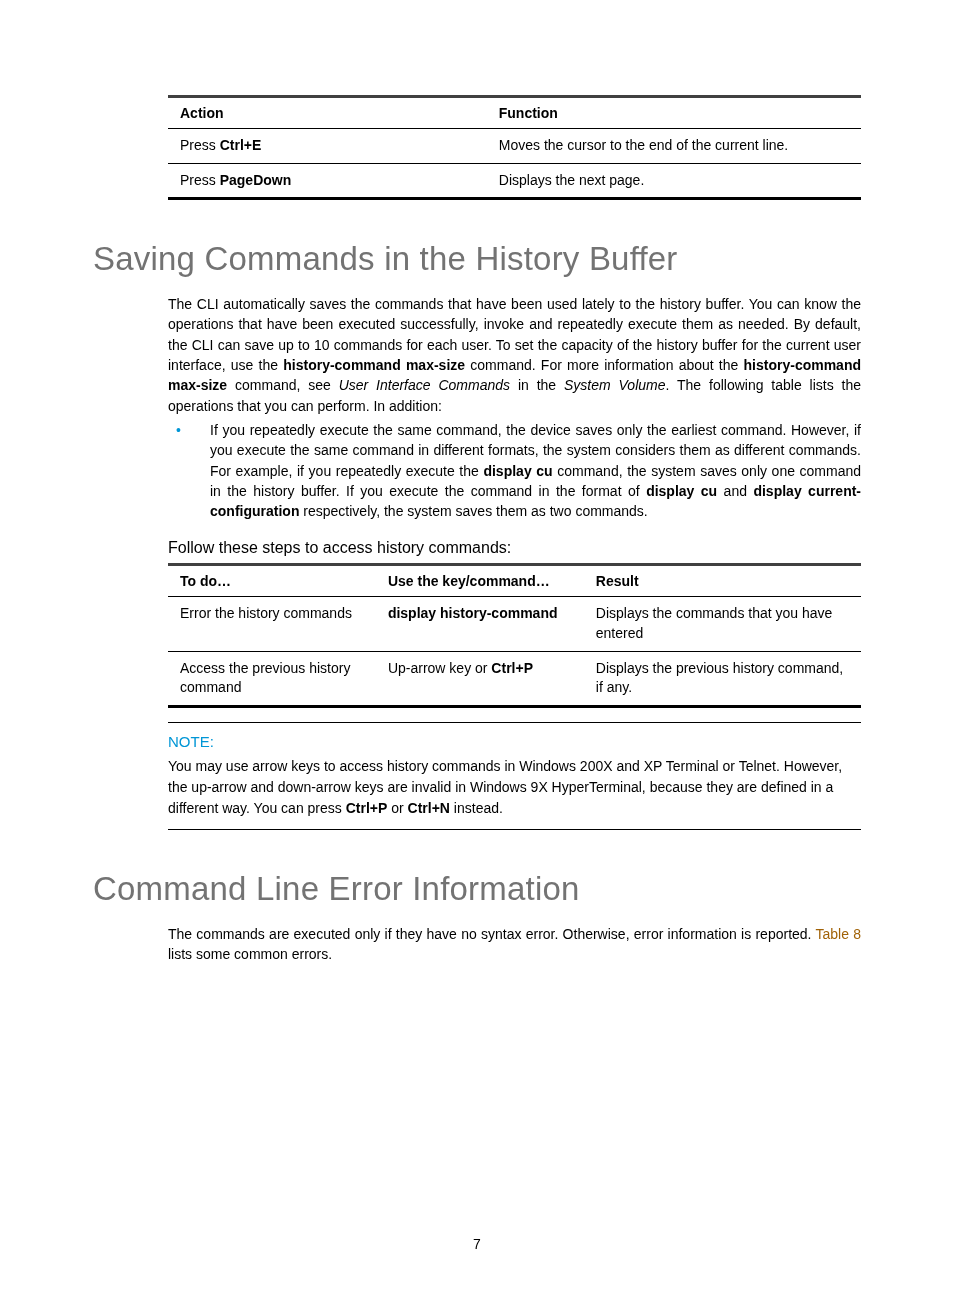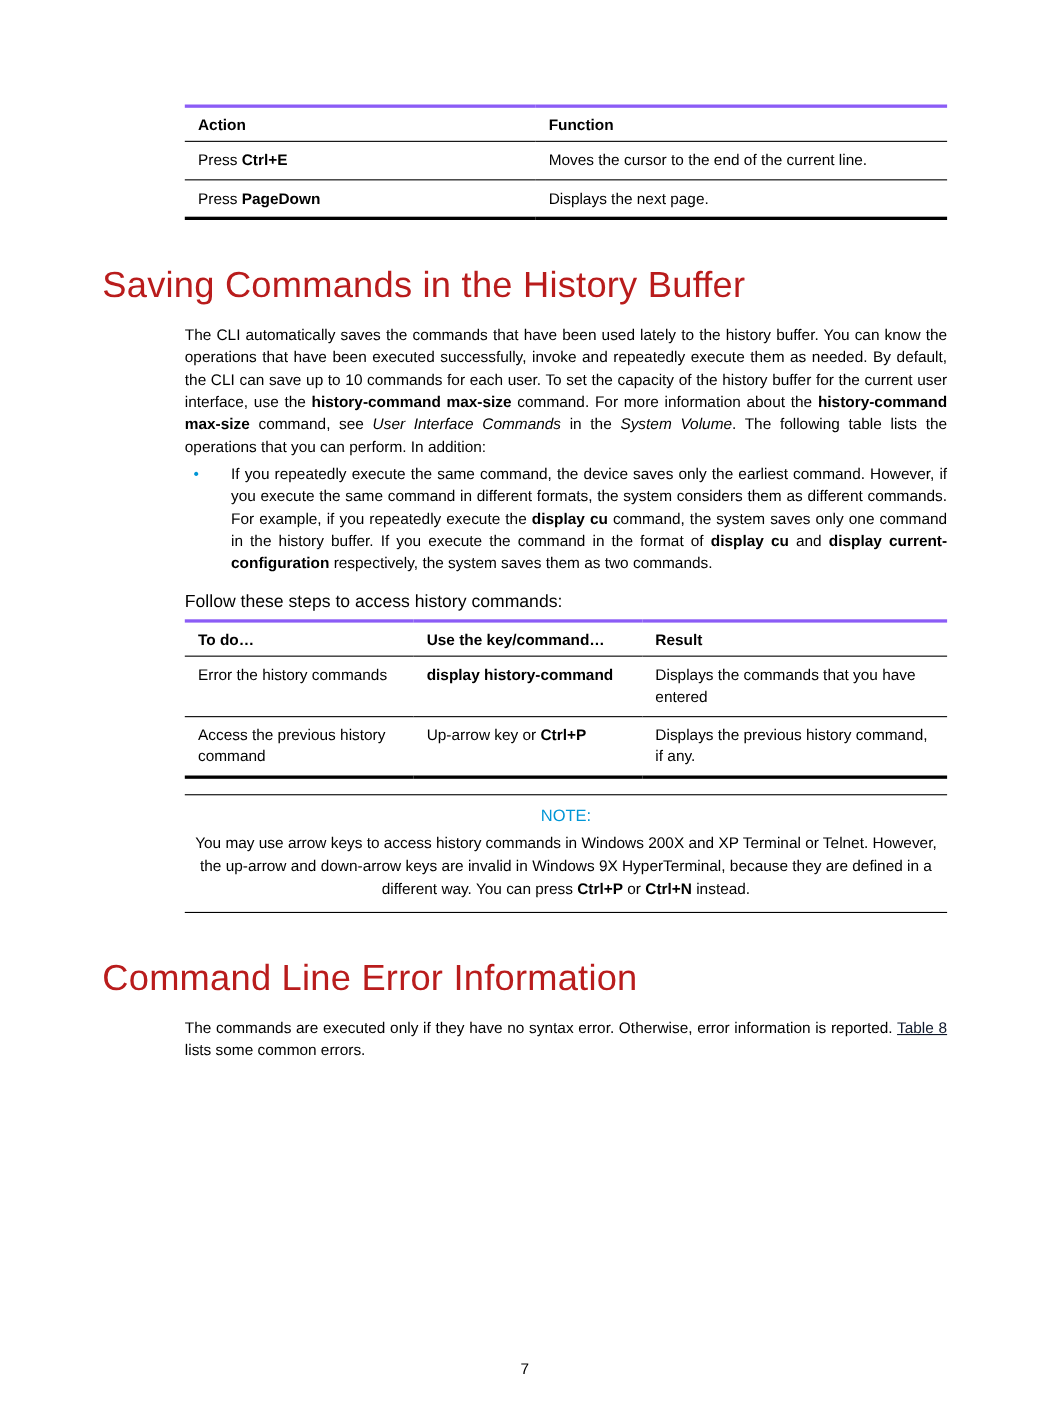--- a/index.html
+++ b/index.html
@@ -30,30 +30,30 @@
   table.three-col th:nth-child(1), table.three-col td:nth-child(1) { width: 30%; }
   table.three-col th:nth-child(2), table.three-col td:nth-child(2) { width: 30%; }
   table.three-col th:nth-child(3), table.three-col td:nth-child(3) { width: 40%; }
   th {
     text-align: left;
     font-size: 14px;
     font-weight: bold;
     padding: 7px 10px 7px 12px;
     border-bottom: 1px solid #000;
   }
-  thead tr { border-top: 3px solid #8b5cf6; }
+  thead tr { border-top: 3px solid #404040; }
   tbody tr { border-bottom: 1px solid #000; }
   tbody tr:last-child { border-bottom: 3px solid #000; }
   td {
     padding: 7px 10px 7px 12px;
     vertical-align: top;
     line-height: 1.4;
   }
   h1 {
-    color: #b91c1c;
+    color: #737373;
     font-weight: 300;
     font-size: 33px;
     margin: 40px 0 16px 0;
     letter-spacing: 0.2px;
   }
   p.body {
     font-size: 14px;
     line-height: 1.45;
     text-align: justify;
     margin: 0 0 4px 0;
@@ -78,38 +78,37 @@
     left: 8px;
     top: 0;
     font-size: 14px;
   }
   .lead {
     font-size: 16px;
     margin: 18px 0 6px 0;
   }
   .note-box {
     margin-top: 14px;
-    text-align: center;
   }
   .note-box hr {
     border: none;
     border-top: 1px solid #000;
     margin: 0;
   }
   .note-label {
     color: #0096d6;
     font-size: 15px;
     margin: 10px 0 6px 0;
   }
   .note-text {
     font-size: 14px;
     line-height: 1.5;
     margin: 0 0 10px 0;
   }
-  .link { color: #0f172a; text-decoration: underline; }
+  .link { color: #a16207; }
   .page-num {
     position: absolute;
     bottom: 42px;
     left: 0;
     width: 100%;
     text-align: center;
     font-size: 14px;
   }
   b { font-weight: bold; }
   i { font-style: italic; }

